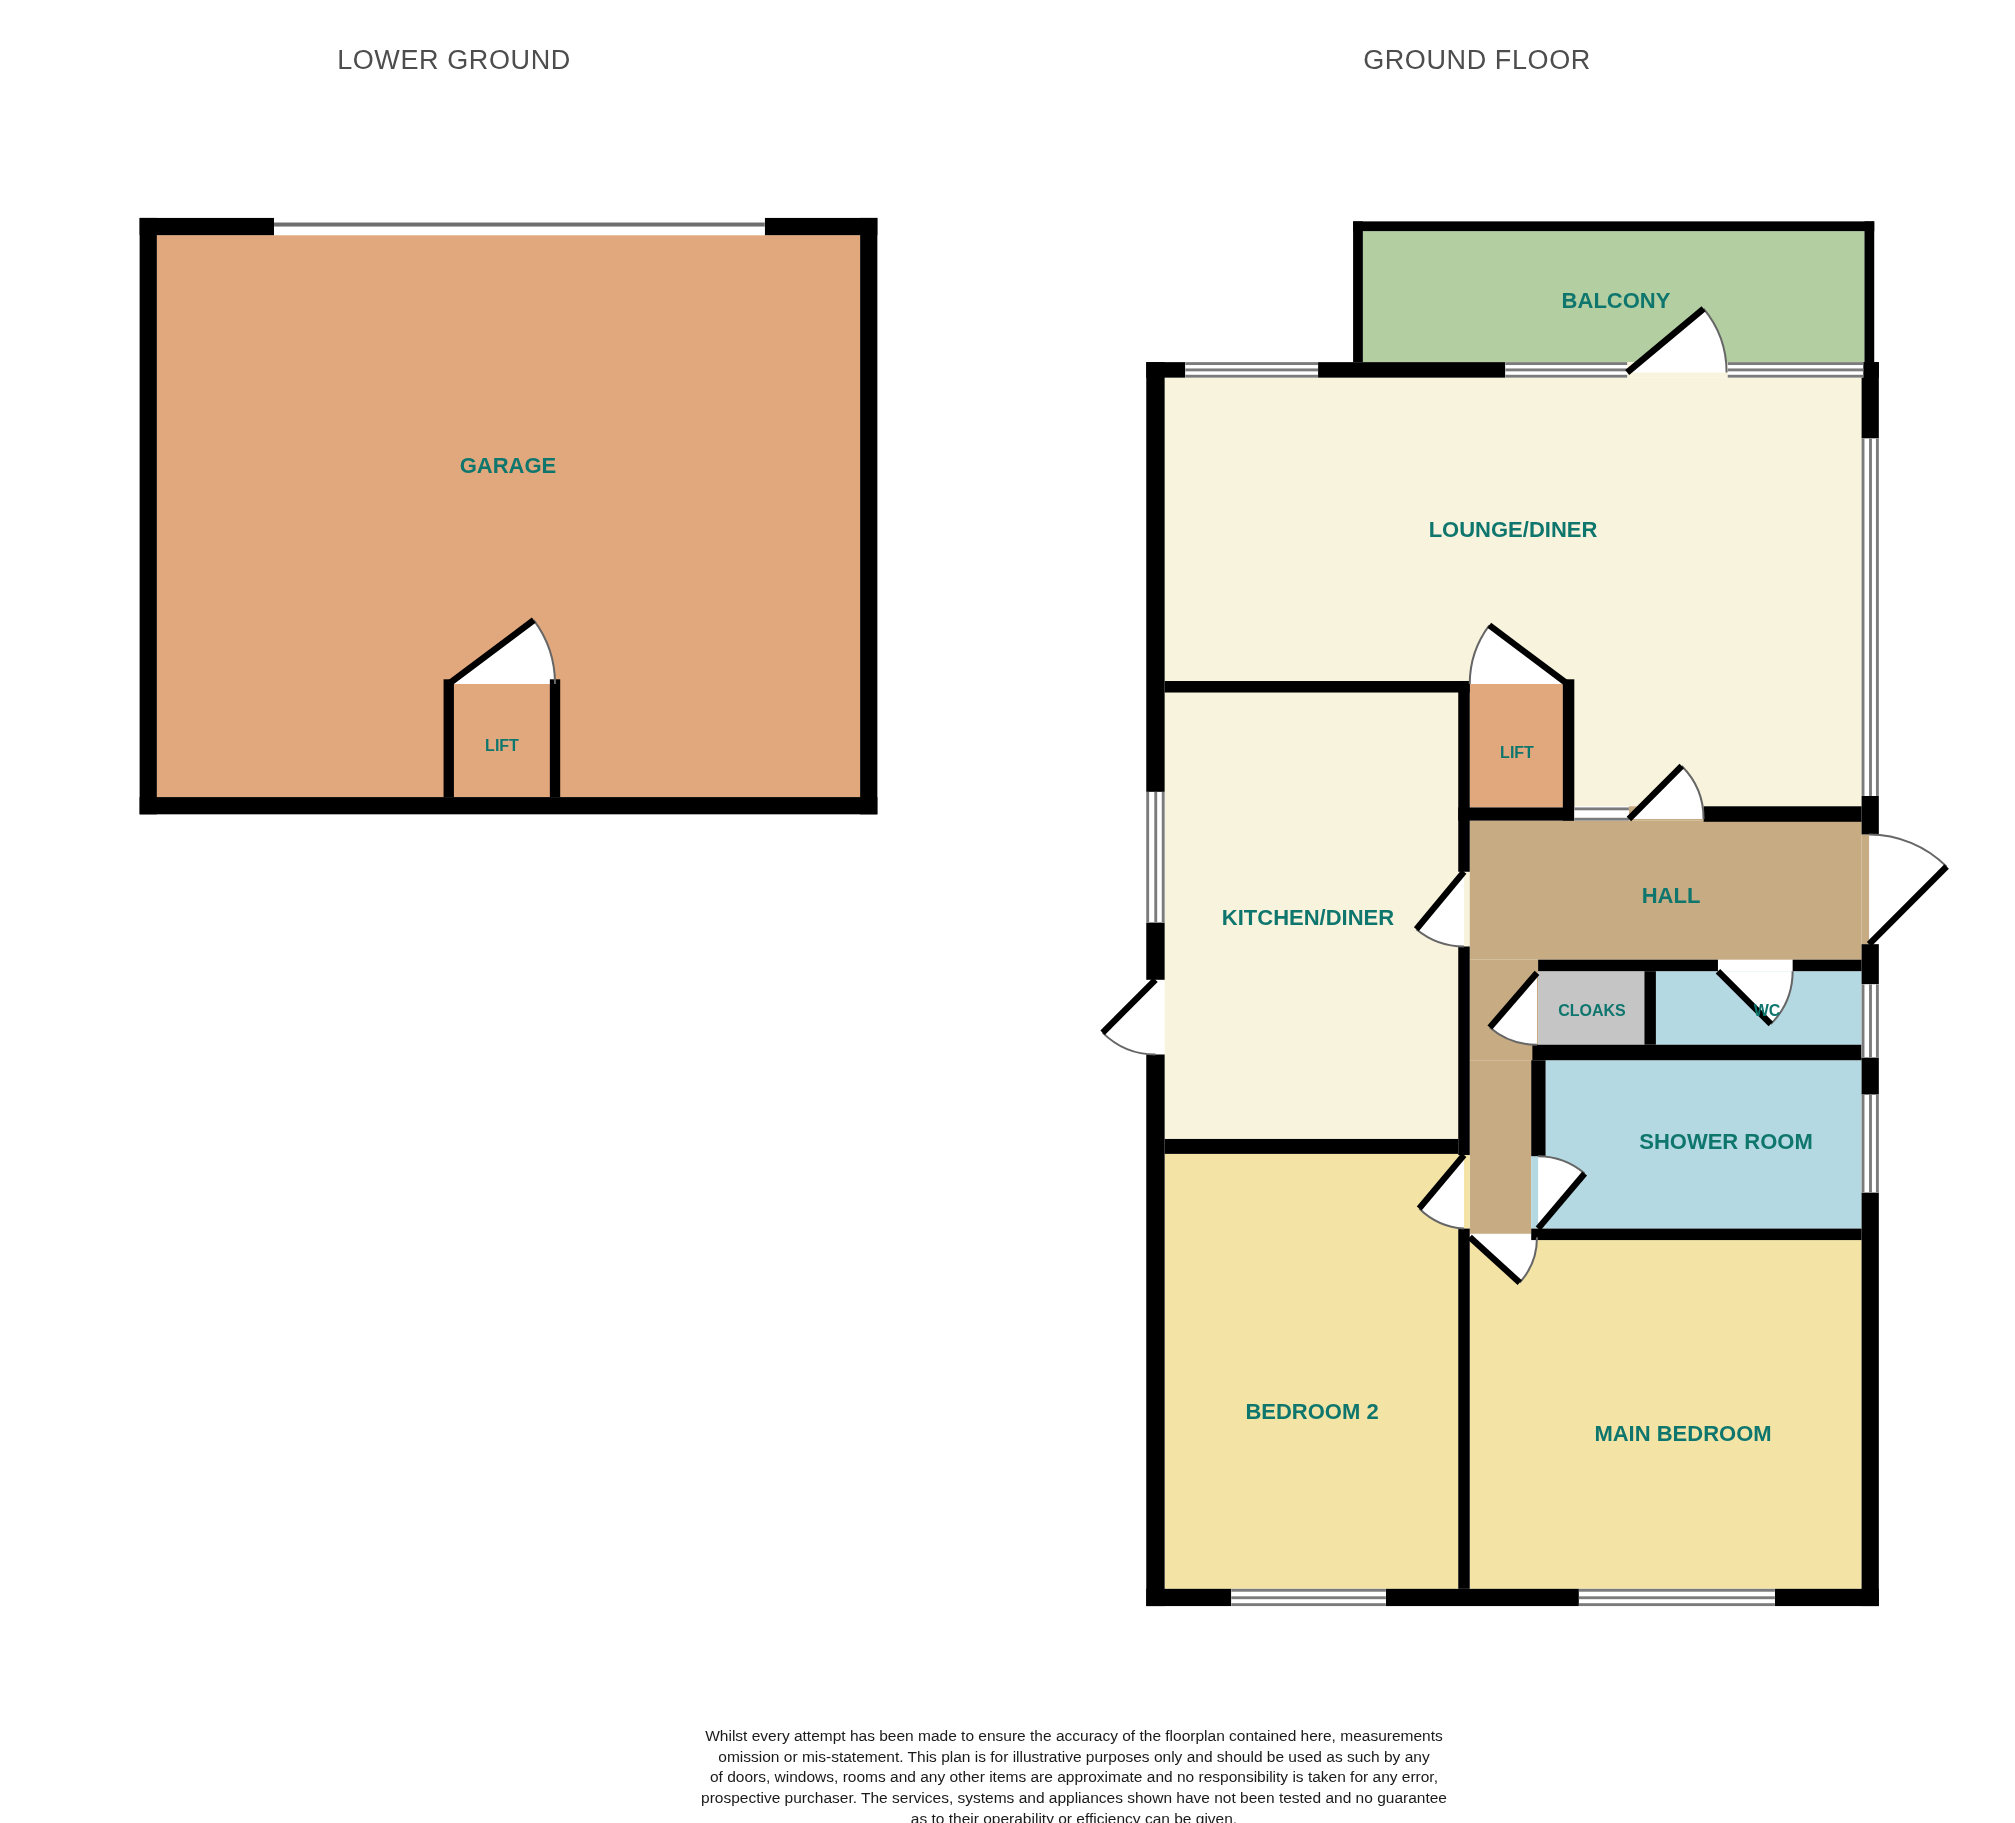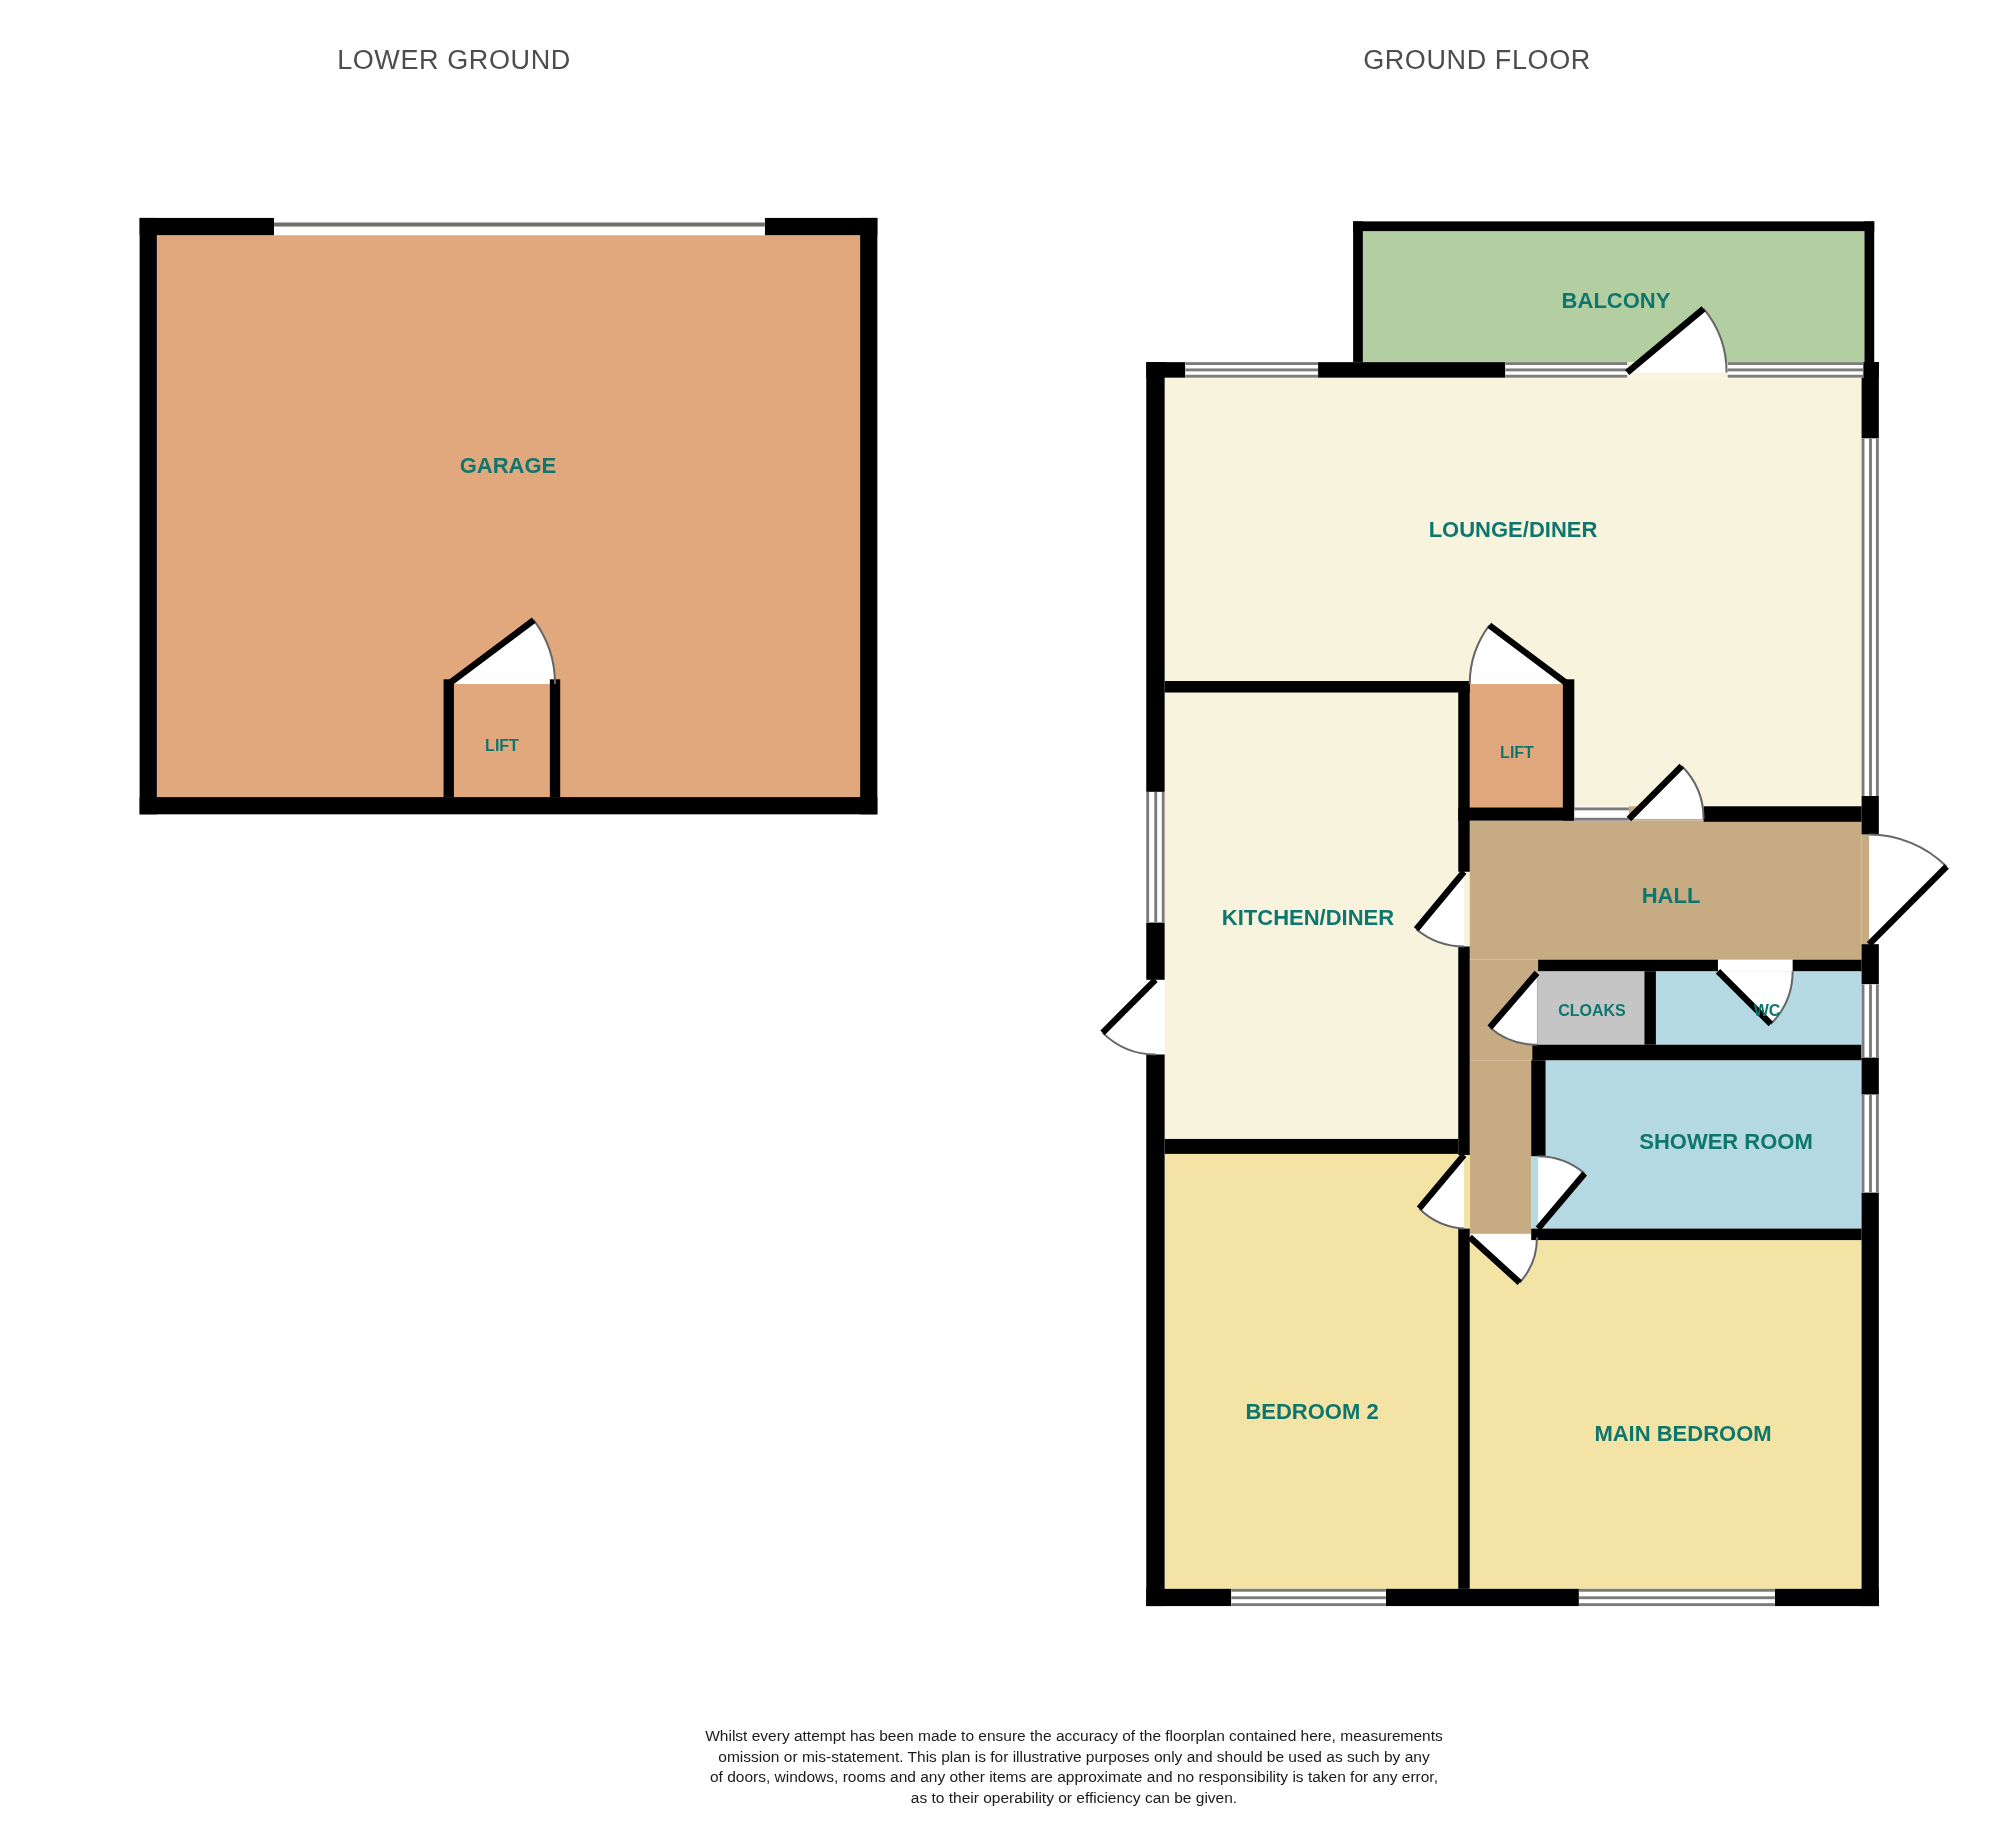--- a/index.html
+++ b/index.html
@@ -252,18 +252,19 @@
   <div class="room-label small" style="left:1592px;top:1011px;text-align:right;">CLOAKS</div>
   <div class="room-label small" style="left:1767px;top:1011px;">WC</div>
   <div class="room-label" style="left:1706px;top:1142px;margin-left:20px;">SHOWER ROOM</div>
   <div class="room-label" style="left:1312px;top:1412px;">BEDROOM 2</div>
   <div class="room-label" style="left:1683px;top:1434px;">MAIN BEDROOM</div>
 
   <div id="disclaimer">
     <div>Whilst every attempt has been made to ensure the accuracy of the floorplan contained here, measurements</div>
     <div>omission or mis-statement. This plan is for illustrative purposes only and should be used as such by any</div>
     <div>of doors, windows, rooms and any other items are approximate and no responsibility is taken for any error,</div>
+    <div>prospective purchaser. The services, systems and appliances shown have not been tested and no guarantee</div>
     <div>as to their operability or efficiency can be given.</div>
 
   </div>
 
 </div>
 
 
 </body></html>

